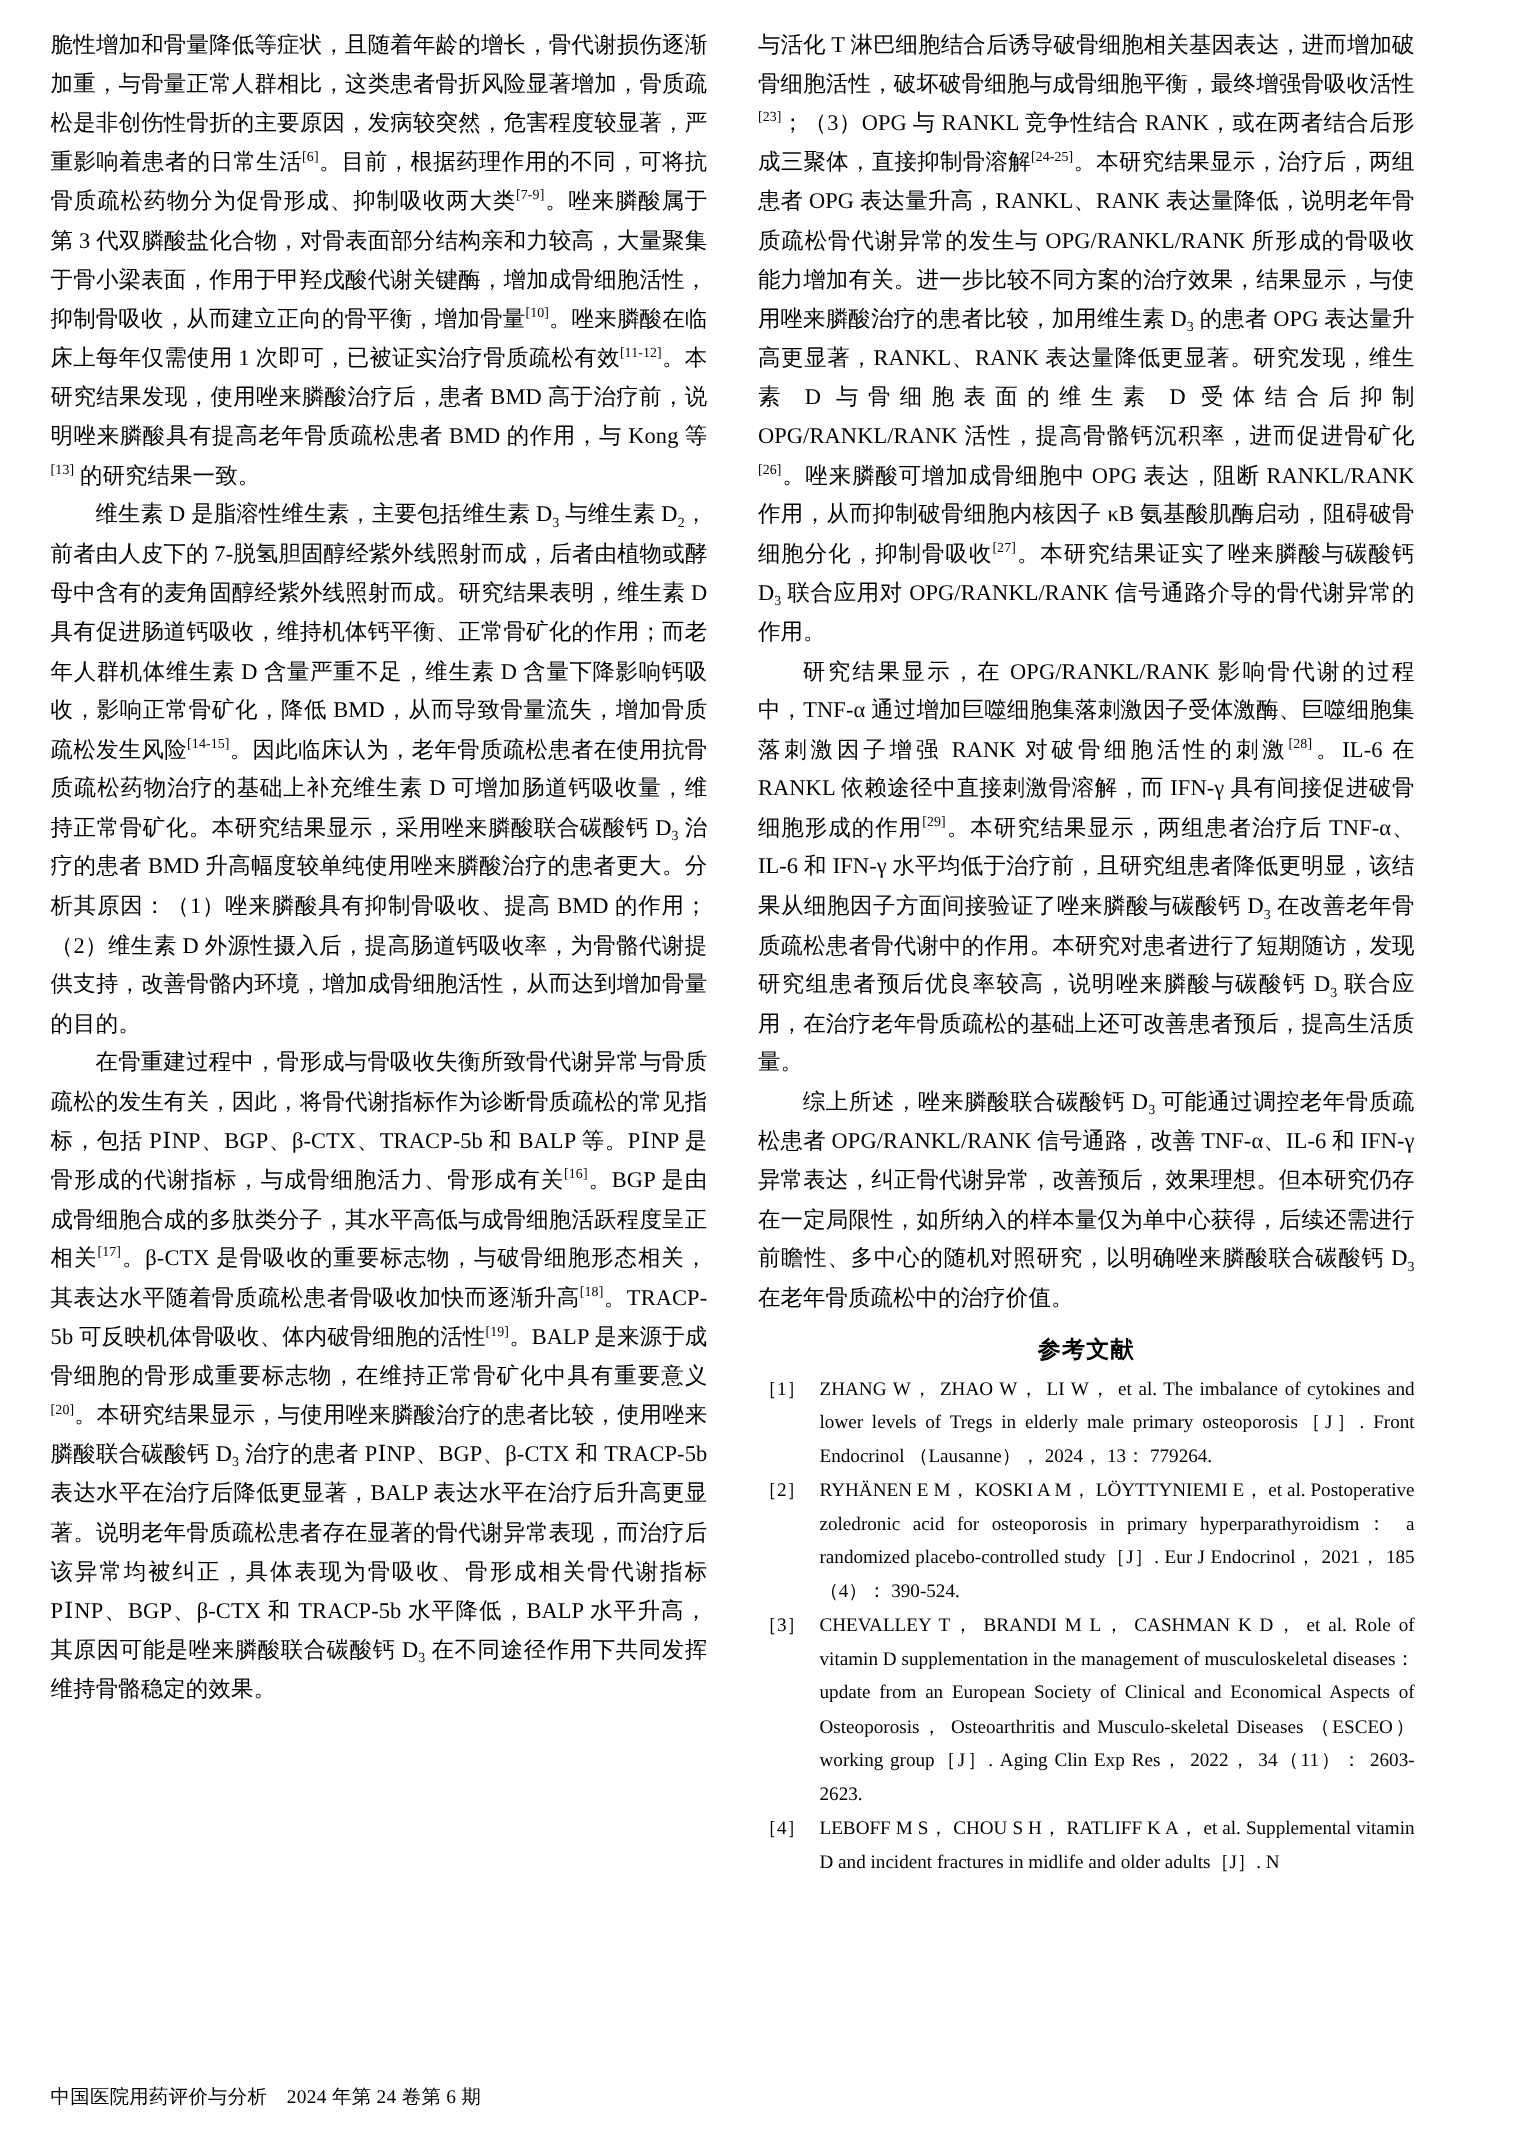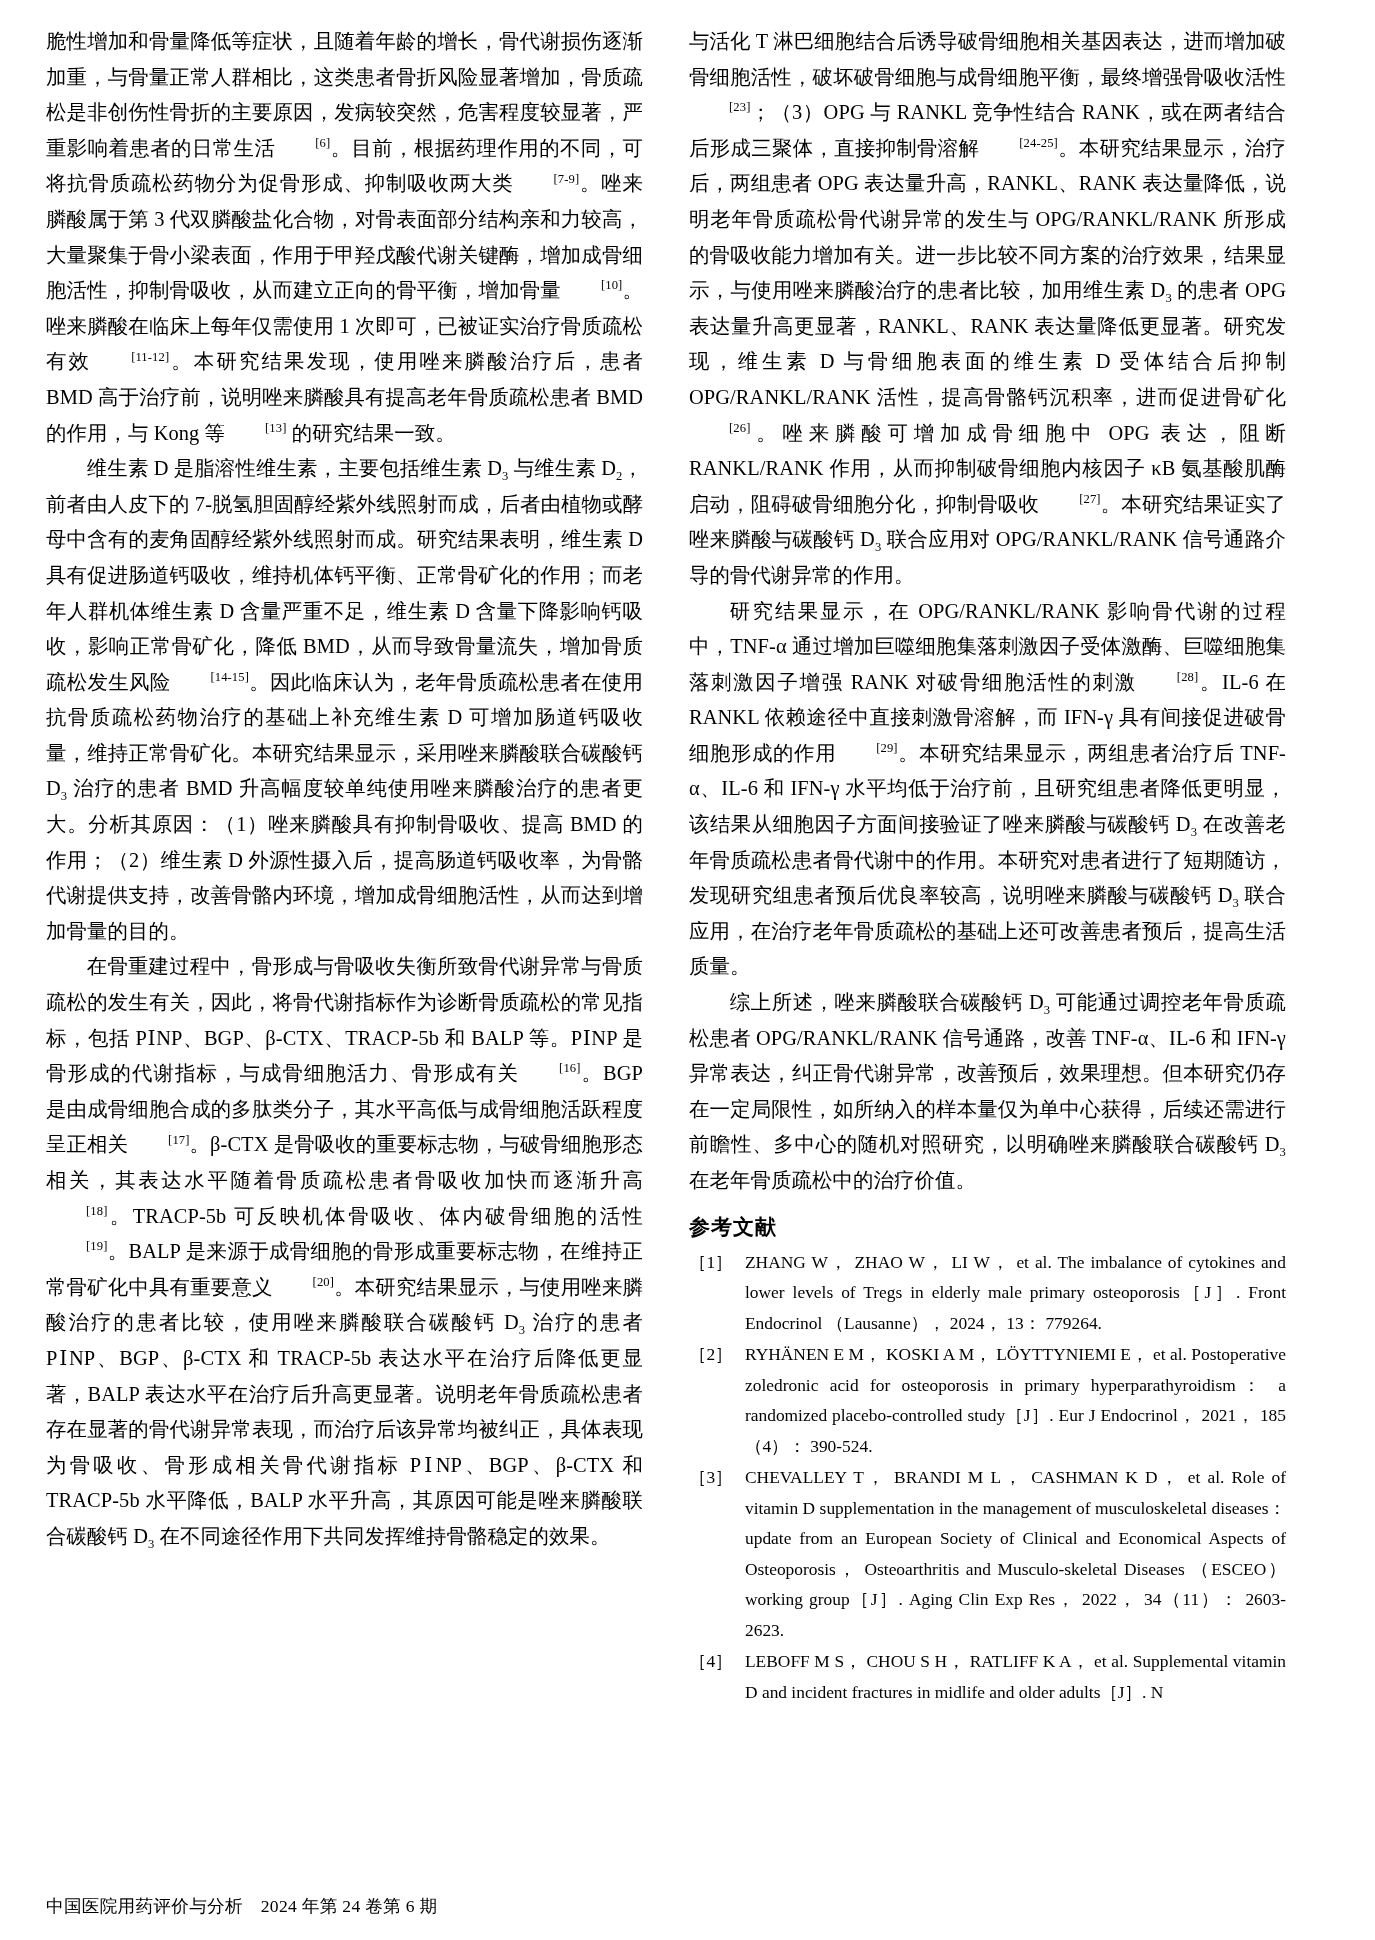--- a/index.html
+++ b/index.html
@@ -40,33 +40,33 @@
     text-justify: inter-ideograph;
     letter-spacing: 0.1px;
   }
   p.indent {
     text-indent: 2em;
   }
   sup {
     font-size: 0.62em;
     vertical-align: super;
     line-height: 0;
-    margin-left: 40px;
   }
   sub {
     font-size: 0.62em;
     vertical-align: sub;
     line-height: 0;
   }
   .refs-heading {
     font-family: "Liberation Sans", "DejaVu Sans", sans-serif;
     font-weight: bold;
     font-size: 21px;
     margin: 14px 0 6px 0;
     letter-spacing: 1px;
+    text-align: center;
   }
   .ref-item {
     display: flex;
     flex-direction: row;
     align-items: flex-start;
     font-size: 17.4px;
     line-height: 30.5px;
     margin-bottom: 1px;
   }
   .ref-num {

